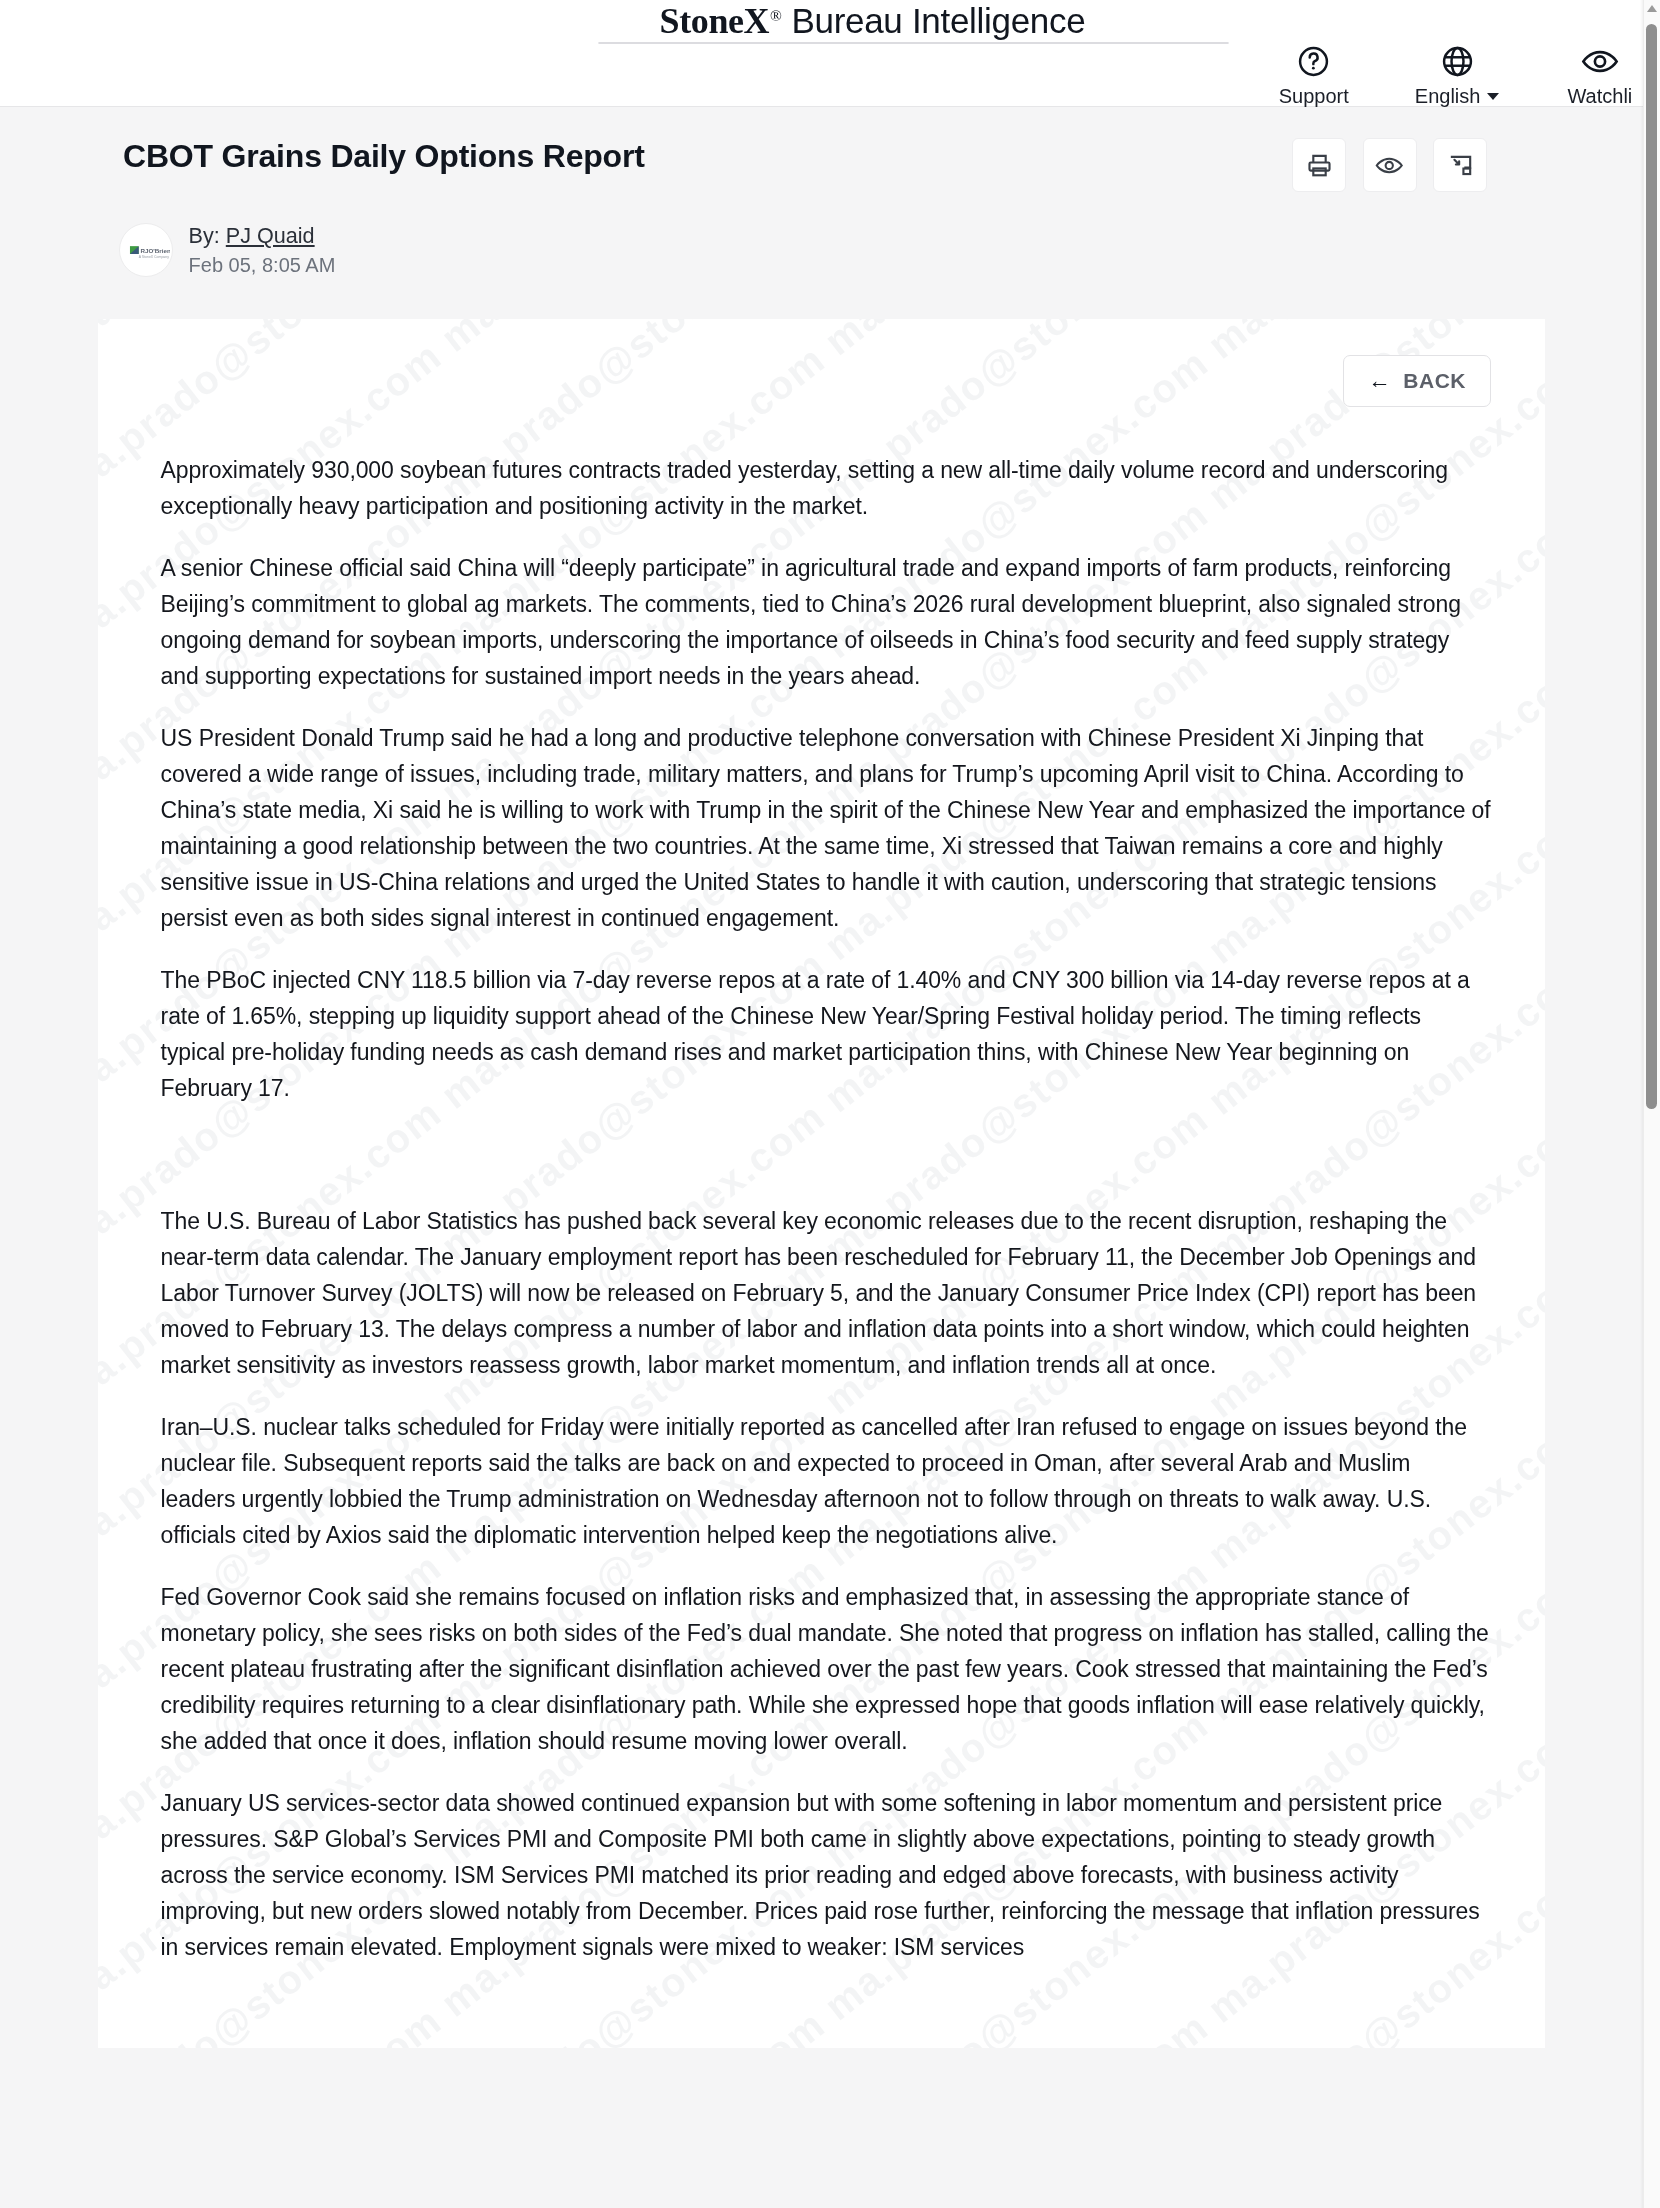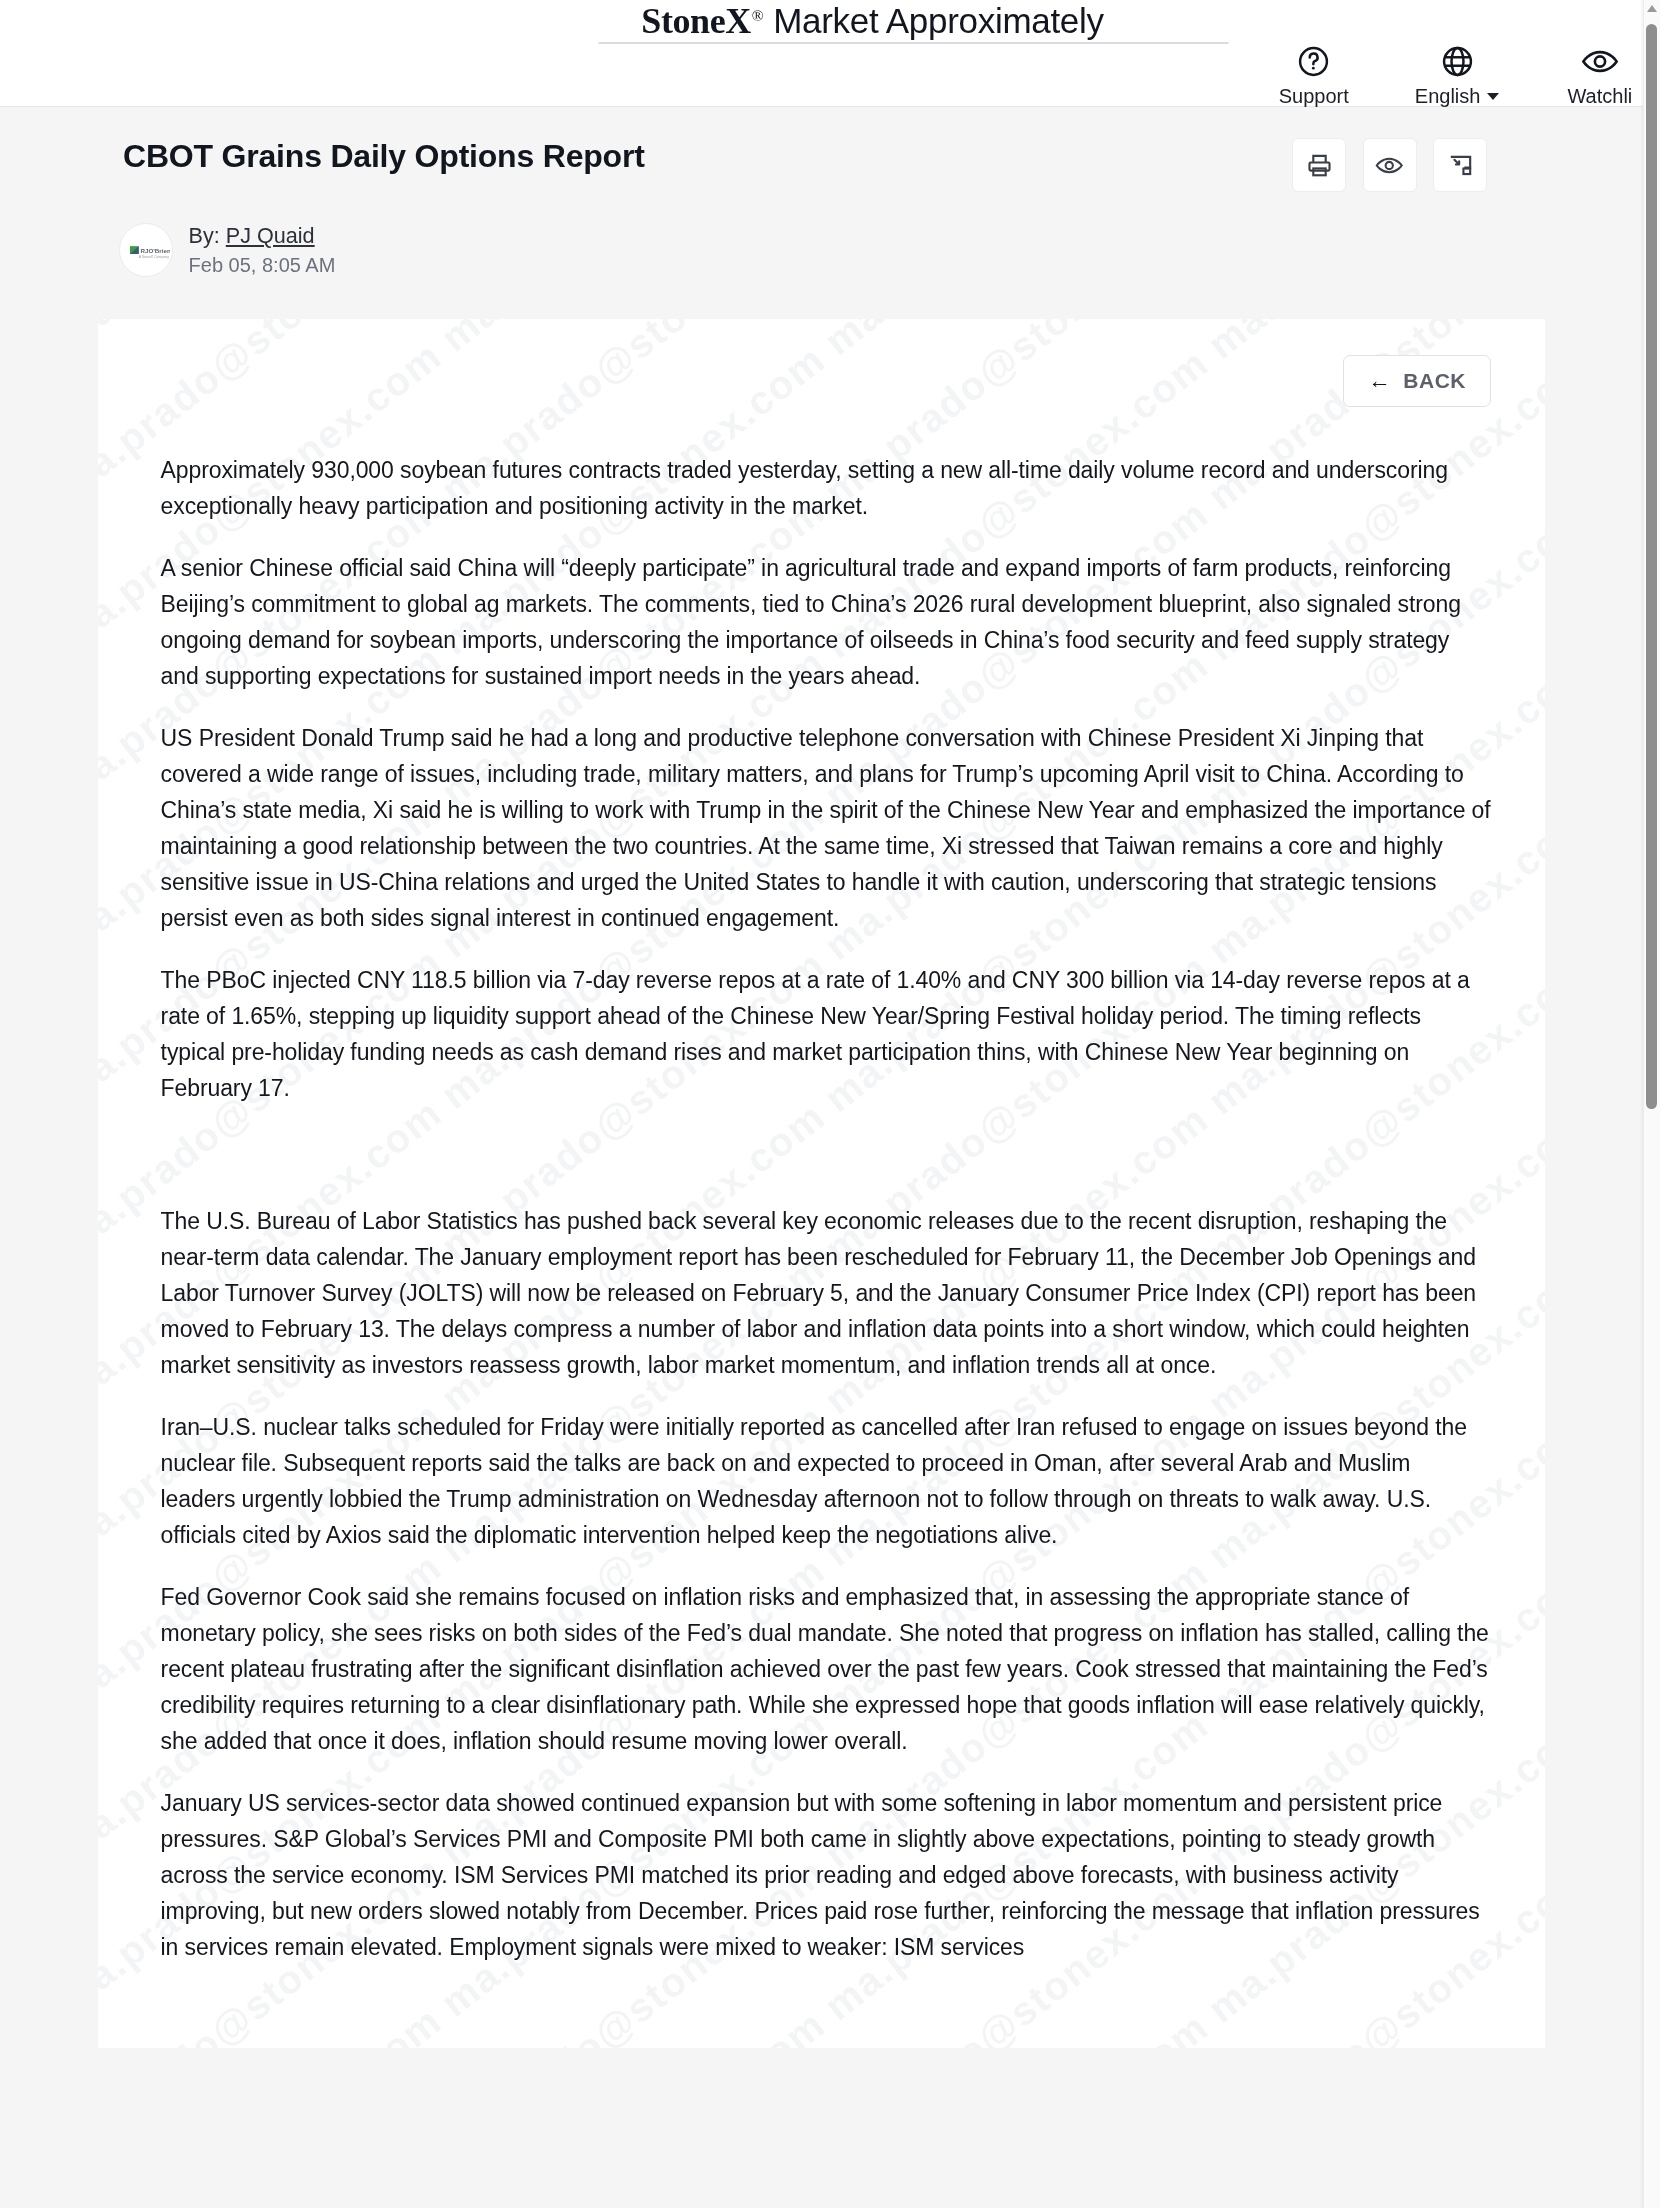--- a/index.html
+++ b/index.html
@@ -313,21 +313,21 @@
 </head>
 <body>
 
 <div class="viewport">
 
   <div class="topbar">
 
     <div class="brand">
       <span class="brand-strong">StoneX</span>
         <span class="brand-reg">®</span>
-      <span class="brand-light">Market Approximately</span>
+      <span class="brand-light">Bureau Intelligence</span>
     </div>
 
     <div class="searchwrap">
       <div class="search-scope">
         <span class="search-scope-label">All</span>
         <span class="caret-down"></span>
       </div>
       <button class="search-btn">
         <svg width="29" height="29" viewBox="0 0 24 24" fill="none" stroke="#11161f" stroke-width="2.1">
           <circle cx="10.5" cy="10.5" r="6.6"></circle>

